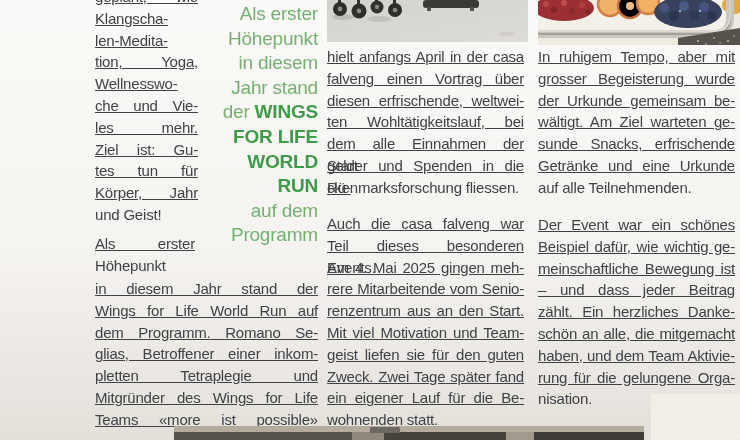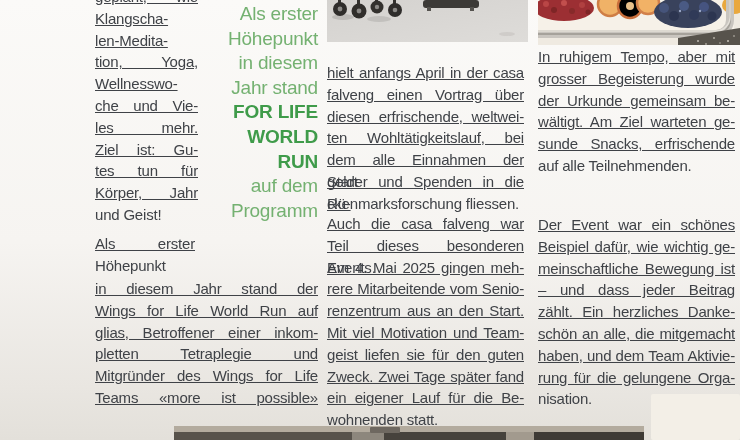--- a/index.html
+++ b/index.html
@@ -48,35 +48,37 @@
     <div class="tline just">tes tun für</div>
     <div class="tline just">Körper, Jahr</div>
     <div class="tline">und Geist!</div>
   </div>
 
 <div class="abs callout" style="left:196px;top:2px;width:122px;">
     <div class="tline">Als erster</div>
     <div class="tline">Höhepunkt</div>
     <div class="tline">in diesem</div>
     <div class="tline">Jahr stand</div>
+    <div class="tline"><span>der </span><span class="cl-bold">WINGS</span></div>
     <div class="tline"><span class="cl-bold">FOR LIFE</span></div>
     <div class="tline"><span class="cl-bold">WORLD</span></div>
     <div class="tline"><span class="cl-bold">RUN</span></div>
     <div class="tline">auf dem</div>
     <div class="tline">Programm</div>
   </div>
 
 <div class="abs bodytext" style="left:95px;top:233px;width:100px;">
     <div class="tline just">Als erster</div>
     <div class="tline">Höhepunkt</div>
   </div>
 
 <div class="abs bodytext" style="left:95px;top:278px;width:223px;">
     <div class="tline just">in diesem Jahr stand der</div>
     <div class="tline just">Wings for Life World Run auf</div>
+    <div class="tline just">dem Programm. Romano Se-</div>
     <div class="tline just">glias, Betroffener einer inkom-</div>
     <div class="tline just">pletten Tetraplegie und</div>
     <div class="tline just">Mitgründer des Wings for Life</div>
     <div class="tline just">Teams «more ist possible»</div>
   </div>
 
 <div class="abs photo" style="left:327px;top:0;width:201px;height:42px;">
   <svg width="201" height="42" viewBox="0 0 201 42" xmlns="http://www.w3.org/2000/svg">
     <defs>
       <linearGradient id="floor" x1="0" y1="0" x2="1" y2="1">
@@ -102,21 +104,21 @@
     <circle cx="68" cy="10" r="7" fill="#2f2d2b"></circle>
       <circle cx="68" cy="10" r="2.3" fill="#8b8986"></circle>
 
     <rect x="96" y="0" width="56" height="8" rx="3" fill="#3c3a37"></rect>
     <rect x="100" y="7" width="4" height="4" fill="#55534f"></rect>
     <rect x="143" y="7" width="4" height="4" fill="#55534f"></rect>
     <ellipse cx="180" cy="34" rx="8" ry="2" fill="#cfccc9"></ellipse>
   </svg>
 </div>
 
-<div class="abs bodytext" style="left:327px;top:46px;width:197px;margin-top:16px;">
+<div class="abs bodytext" style="left:327px;top:46px;width:197px;">
     <div class="tline just">hielt anfangs April in der casa</div>
     <div class="tline just">falveng einen Vortrag über</div>
     <div class="tline just">diesen erfrischende, weltwei-</div>
     <div class="tline just">ten Wohltätigkeitslauf, bei</div>
     <div class="tline just">dem alle Einnahmen der Start-</div>
     <div class="tline just">gelder und Spenden in die Rü-</div>
     <div class="tline">ckenmarksforschung fliessen.</div>
   </div>
 
 <div class="abs bodytext" style="left:327px;top:213px;width:197px;">
@@ -176,20 +178,21 @@
       <circle cx="196" cy="36" r="1" fill="#99958c"></circle>
   </svg>
 </div>
 
 <div class="abs bodytext" style="left:538px;top:46px;width:197px;">
     <div class="tline just">In ruhigem Tempo, aber mit</div>
     <div class="tline just">grosser Begeisterung wurde</div>
     <div class="tline just">der Urkunde gemeinsam be-</div>
     <div class="tline just">wältigt. Am Ziel warteten ge-</div>
     <div class="tline just">sunde Snacks, erfrischende</div>
+    <div class="tline just">Getränke und eine Urkunde</div>
     <div class="tline">auf alle Teilnehmenden.</div>
   </div>
 
 <div class="abs bodytext" style="left:538px;top:214px;width:197px;">
     <div class="tline just">Der Event war ein schönes</div>
     <div class="tline just">Beispiel dafür, wie wichtig ge-</div>
     <div class="tline just">meinschaftliche Bewegung ist</div>
     <div class="tline just">– und dass jeder Beitrag</div>
     <div class="tline just">zählt. Ein herzliches Danke-</div>
     <div class="tline just">schön an alle, die mitgemacht</div>

